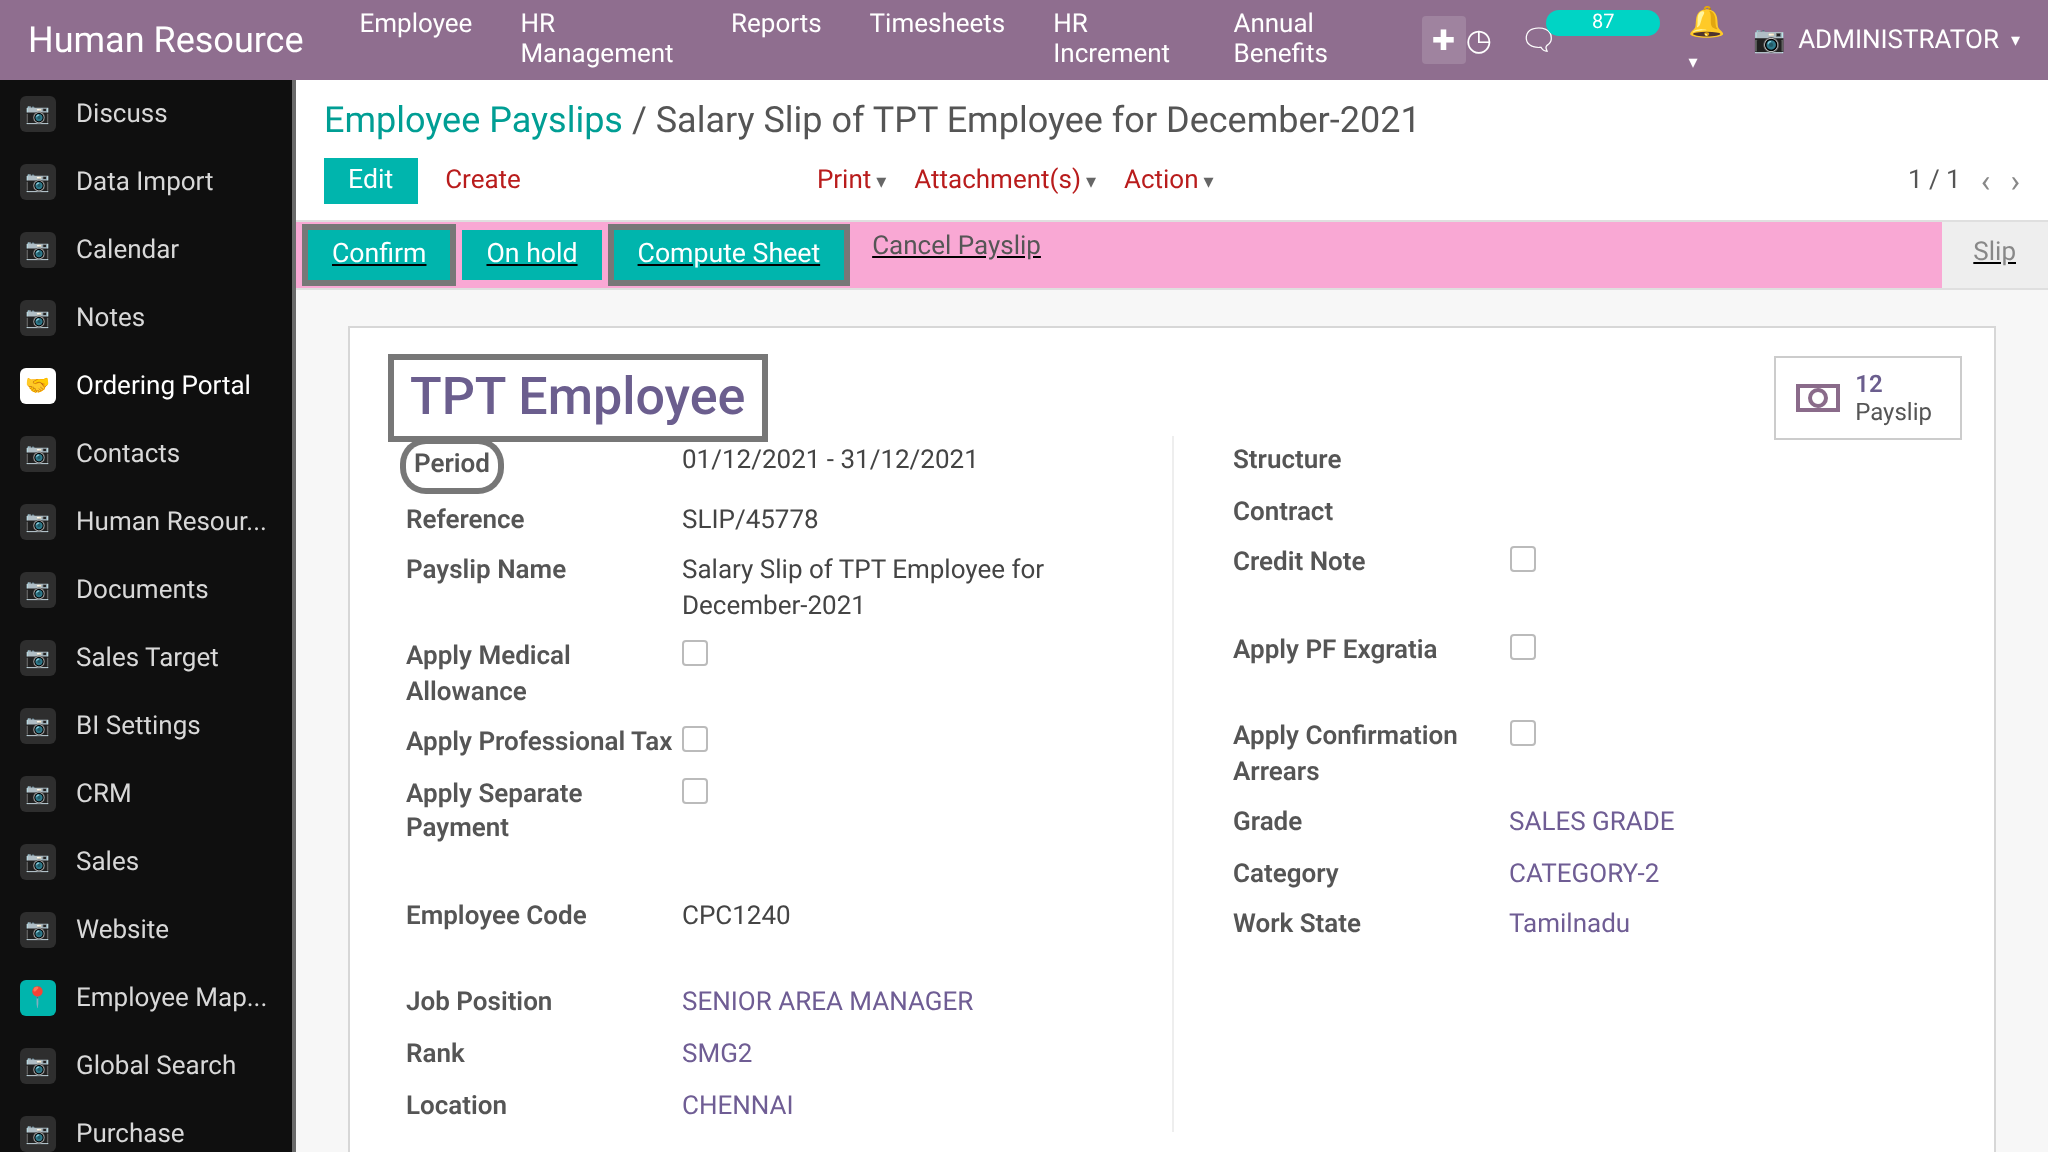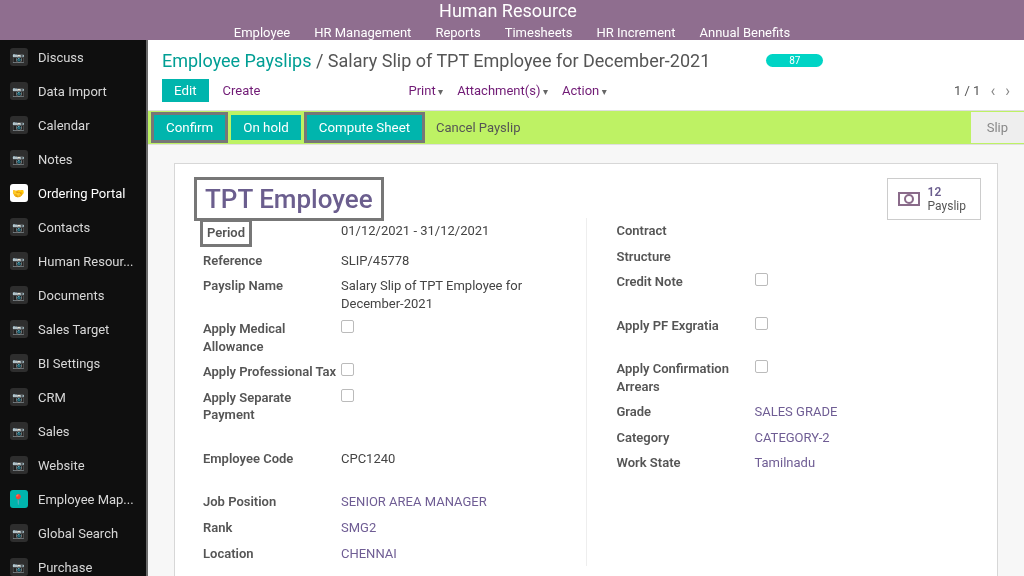--- a/index.html
+++ b/index.html
@@ -1,61 +1,61 @@
 <!DOCTYPE html>
 <html><head>
 <meta charset="utf-8">
 <style>
   * { box-sizing: border-box; margin: 0; padding: 0; font-family: -apple-system, BlinkMacSystemFont, "Segoe UI", Roboto, Arial, sans-serif; }
   body { background: #f5f5f5; width: 1024px; height: 576px; overflow: hidden; }
-  .topbar { background: #8f6e8f; height: 40px; display: flex; align-items: center; color: #fff; font-size: 13px; flex-direction: column; }
+  .topbar { background: #8f6e8f; height: 40px; display: flex; align-items: center; color: #fff; font-size: 13px; }
   .topbar .brand { font-size: 18px; font-weight: 400; padding: 0 22px 0 14px; white-space: nowrap; }
   .topbar .menus { display: flex; gap: 12px; }
   .topbar .menus span { padding: 4px 6px; cursor: pointer; }
   .topbar .plus { background: rgba(255,255,255,.15); width: 24px; height: 24px; display:flex;align-items:center;justify-content:center;border-radius:2px;margin-left:12px;cursor:pointer;font-size:14px;}
   .topbar .right { margin-left: auto; display: flex; align-items: center; gap: 14px; padding-right: 14px; }
   .badge { background:#00d4c5; color:#fff; font-size:10px; padding:1px 23px; border-radius:7px; margin-left:-6px; position:relative; top:-6px;}
   .topbar .icon { font-size:15px; cursor:pointer; }
   .adm { display:flex; align-items:center; gap:6px; cursor:pointer;}
   .body { display:flex; height: calc(100% - 40px); }
   .sidebar { width: 148px; background:#0f0f0f; color:#d8d8d8; font-size:13px; overflow:hidden; border-right: 2px solid #6a6a6a;}
   .sidebar .item { display:flex; align-items:center; gap:10px; padding:8px 10px; cursor:pointer; white-space:nowrap; overflow:hidden; text-overflow:ellipsis;}
   .sidebar .item.active .sq { background:#fff;}
   .sidebar .sq { width:18px; height:18px; background:#2e2e2e; border-radius:3px; flex-shrink:0; display:flex; align-items:center; justify-content:center; font-size:10px; color:#aaa;}
   .sidebar .item.active { color:#fff; }
   .main { flex:1; background:#fff; display:flex; flex-direction:column; overflow:hidden;}
   .crumbs { padding: 10px 14px 0 14px; font-size:18px; color:#555;}
   .crumbs a { color:#009e94; text-decoration:none; }
   .ctrlrow { display:flex; align-items:center; padding: 8px 14px 8px 14px; gap: 14px; font-size:13px;}
   .btn-edit { background:#00b5ad; color:#fff; padding:4px 12px; border:none; cursor:pointer;}
-  .btn-link { background:none; border:none; cursor:pointer; font-size:13px; color:#701a75;}
+  .btn-link { background:none; border:none; cursor:pointer; font-size:13px; color:#b91c1c;}
   .ctrl-right { margin-left:auto; display:flex; align-items:center; gap:10px; color:#555;}
   .chev { cursor:pointer; font-size:16px; color:#888;}
-  .statusbar { display:flex; align-items:center; border-top:1px solid #dfdfdf; border-bottom:1px solid #dfdfdf; background:#bef264; font-size:13px;}
+  .statusbar { display:flex; border-top:1px solid #dfdfdf; border-bottom:1px solid #dfdfdf; background:#f9a8d4; font-size:13px;text-decoration:underline;}
   .statusbar .sb-btn { background:#00b5ad; color:#fff; padding:5px 12px; margin:4px 0 4px 6px; border:none; cursor:pointer;}
   .hl { box-shadow: 0 0 0 3px #777; }
   .statusbar .sb-plain { color:#555; padding:5px 14px; cursor:pointer;}
   .statusbar .draft { margin-left:auto; background:#eee; padding:8px 16px; color:#888;}
   .sheet-wrap { padding: 18px 26px; overflow:auto; flex:1; background:#f7f7f7;}
   .sheet { background:#fff; border:1px solid #d7d7d7; padding:16px 28px 28px 28px; min-height:420px; position:relative;}
   .empname { font-size:26px; color:#6b5e8e; font-weight:500; display:inline-block; padding:4px 8px; margin:0 0 0 -6px;}
   .paysbox { position:absolute; right:16px; top:14px; border:1px solid #ccc; padding:6px 14px 6px 10px; display:flex; align-items:center; gap:8px; font-size:12px; color:#555; cursor:pointer;}
   .paysbox .num { color:#6b5e8e; font-weight:600;}
   .paysbox .bill { width:22px; height:14px; border:2px solid #8a6b8a; display:flex; align-items:center; justify-content:center;}
   .paysbox .bill::after { content:''; width:6px;height:6px;border:2px solid #8a6b8a;border-radius:50%;}
   .cols { display:flex; gap:0;}
   .col { flex:1; }
   .col.left { border-right:1px solid #eee; padding-right:30px;}
   .col.right { padding-left:30px;}
   .frow { display:flex; padding:4px 0; font-size:13px; align-items:flex-start;}
   .flabel { width:138px; color:#555; font-weight:600; flex-shrink:0; line-height:1.35;}
   .fval { color:#444; line-height:1.35; word-break:break-word;}
   .fval.link { color:#6f5d94; }
   .cbx { width:13px; height:13px; border:1px solid #bbb; border-radius:2px; display:inline-block;}
-  .hl2 { box-shadow: 0 0 0 3px #777; display:inline-block; padding:2px 4px;}
+  .hl2 { box-shadow: 0 0 0 3px #777; display:inline-block; padding:2px 4px;border-radius:10px;}
   .bell-caret::after{content:' ▾'; font-size:9px;}
   .caret::after { content:' ▾'; font-size:10px; color:#666;}
 </style>
 </head>
 <body>
 
 <div class="topbar">
   <div class="brand">Human Resource</div>
   <div class="menus">
     <span>Employee</span>
@@ -229,24 +229,24 @@
                 <span class="flabel">Rank</span>
                 <span class="fval link">SMG2</span>
               </div>
             <div class="frow">
                 <span class="flabel">Location</span>
                 <span class="fval link">CHENNAI</span>
               </div>
           </div>
           <div class="col right">
             <div class="frow">
+                <span class="flabel">Structure</span>
+              </div>
+            <div class="frow">
                 <span class="flabel">Contract</span>
-              </div>
-            <div class="frow">
-                <span class="flabel">Structure</span>
               </div>
             <div class="frow">
                 <span class="flabel">Credit Note</span>
                 <span class="cbx"></span>
               </div>
             <div style="height:18px"></div>
             <div class="frow">
                 <span class="flabel">Apply PF Exgratia</span>
                 <span class="cbx"></span>
               </div>

